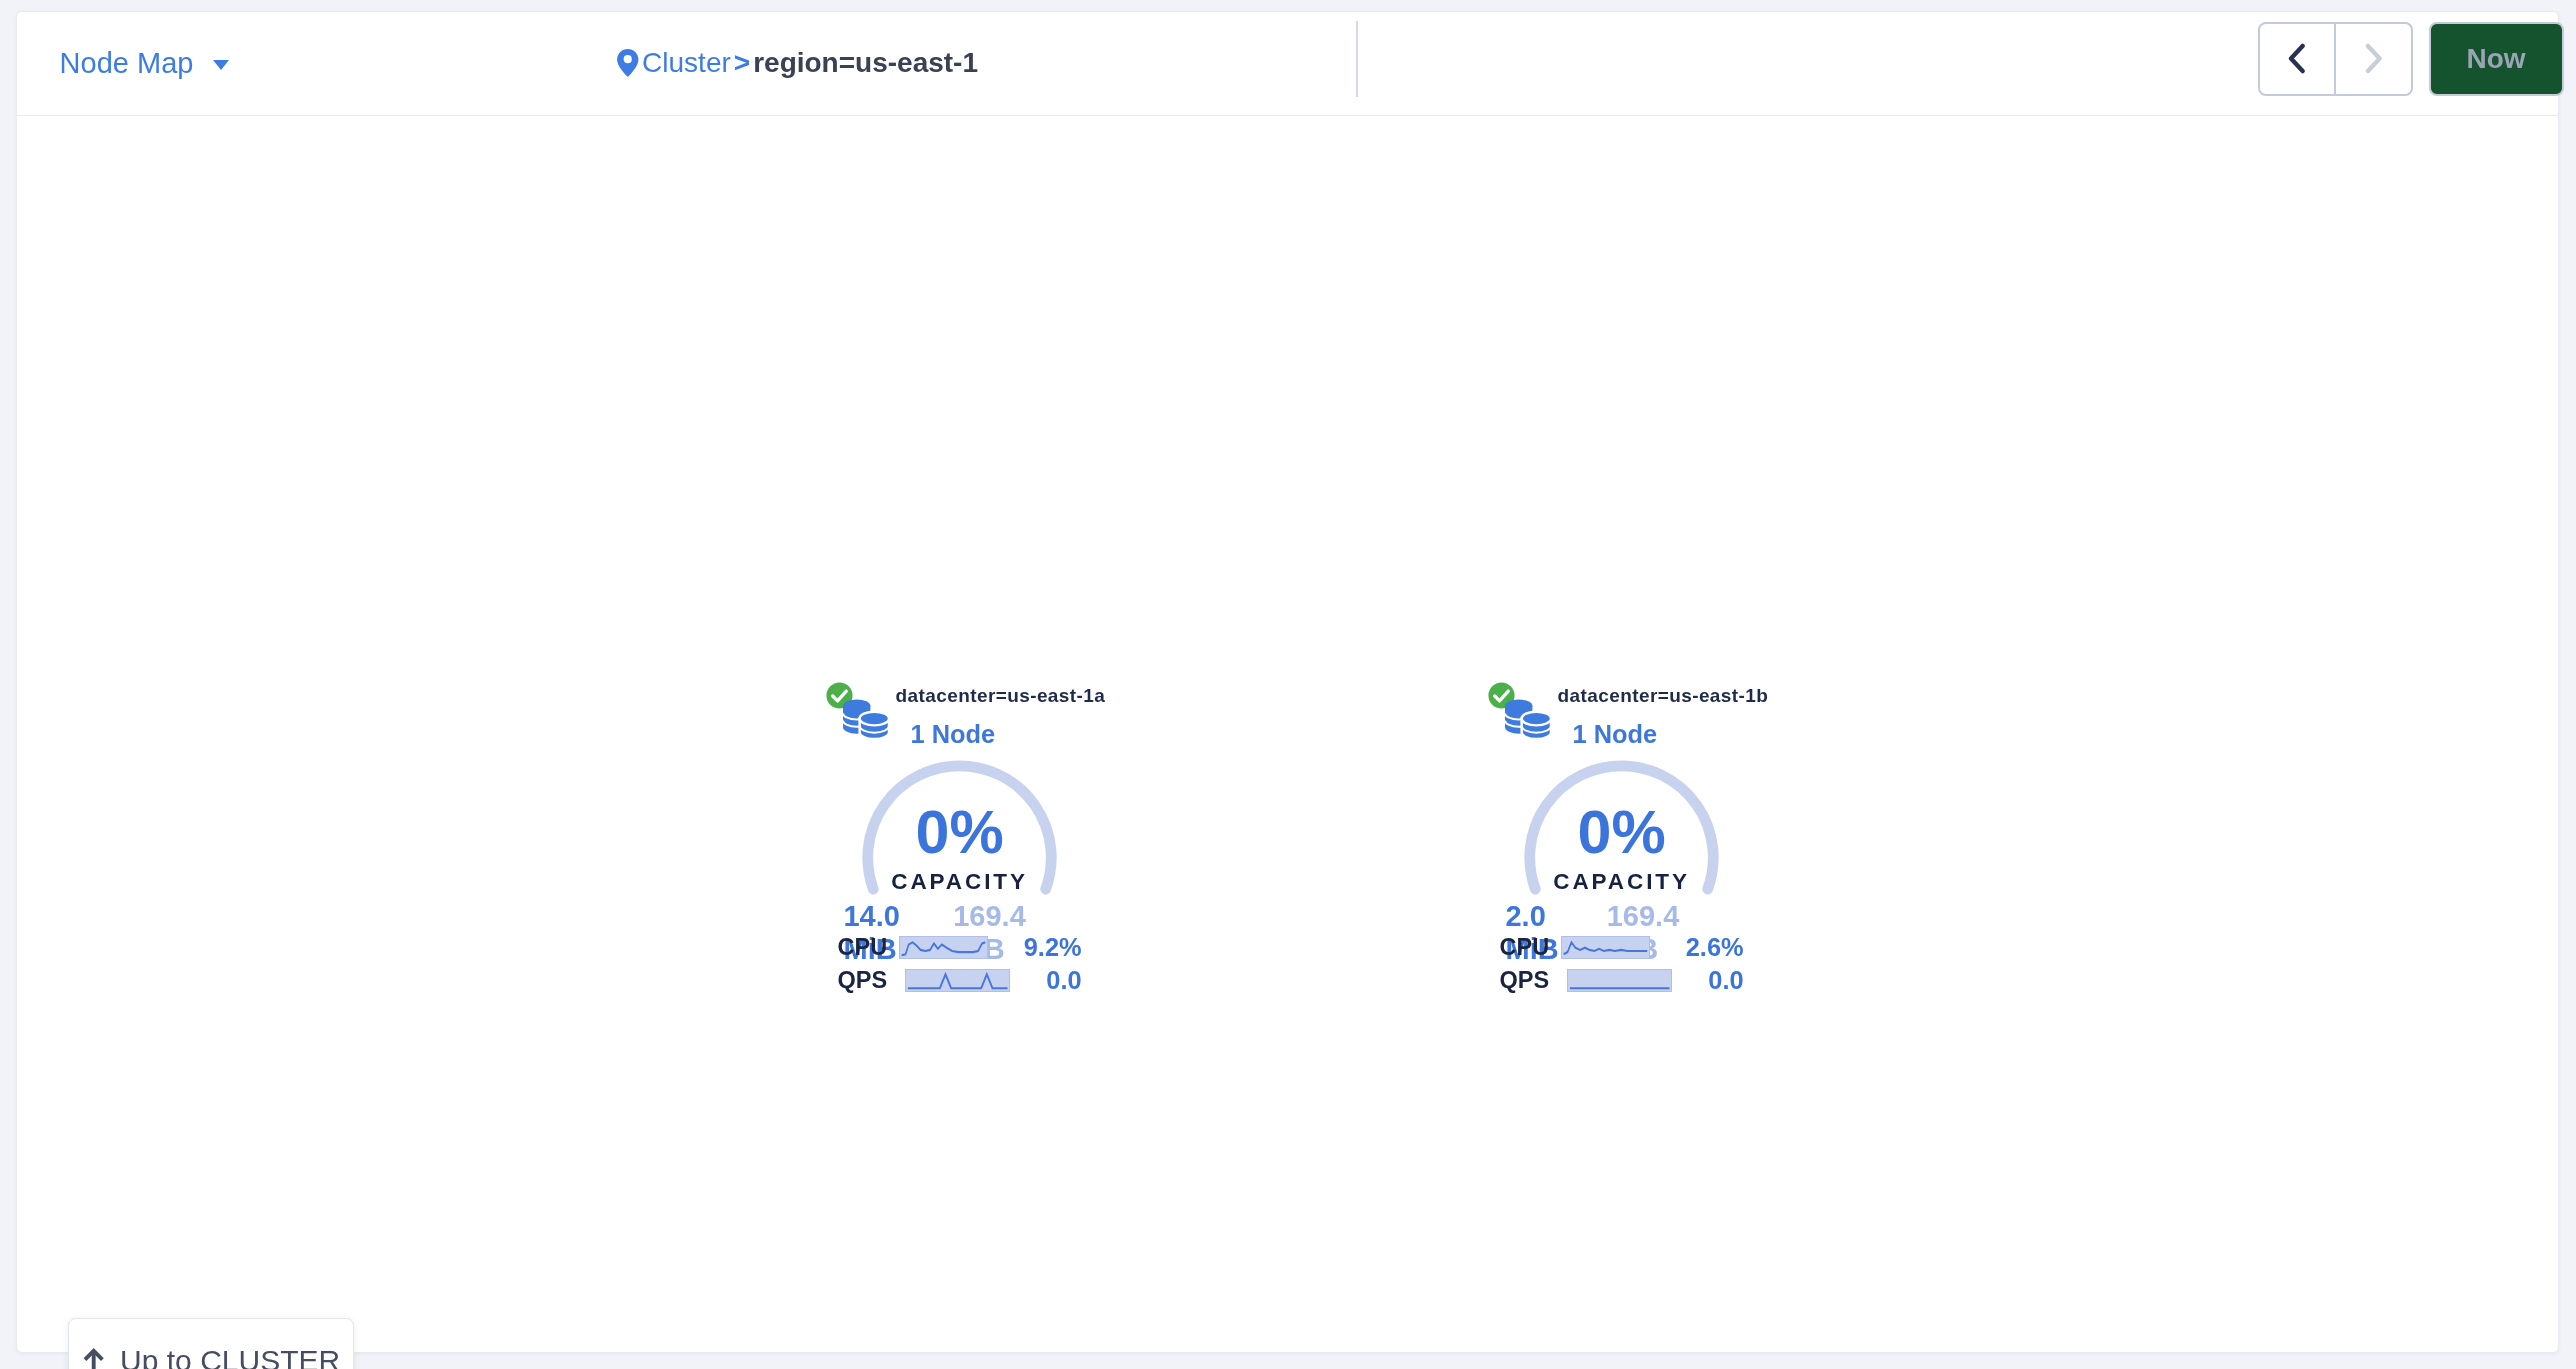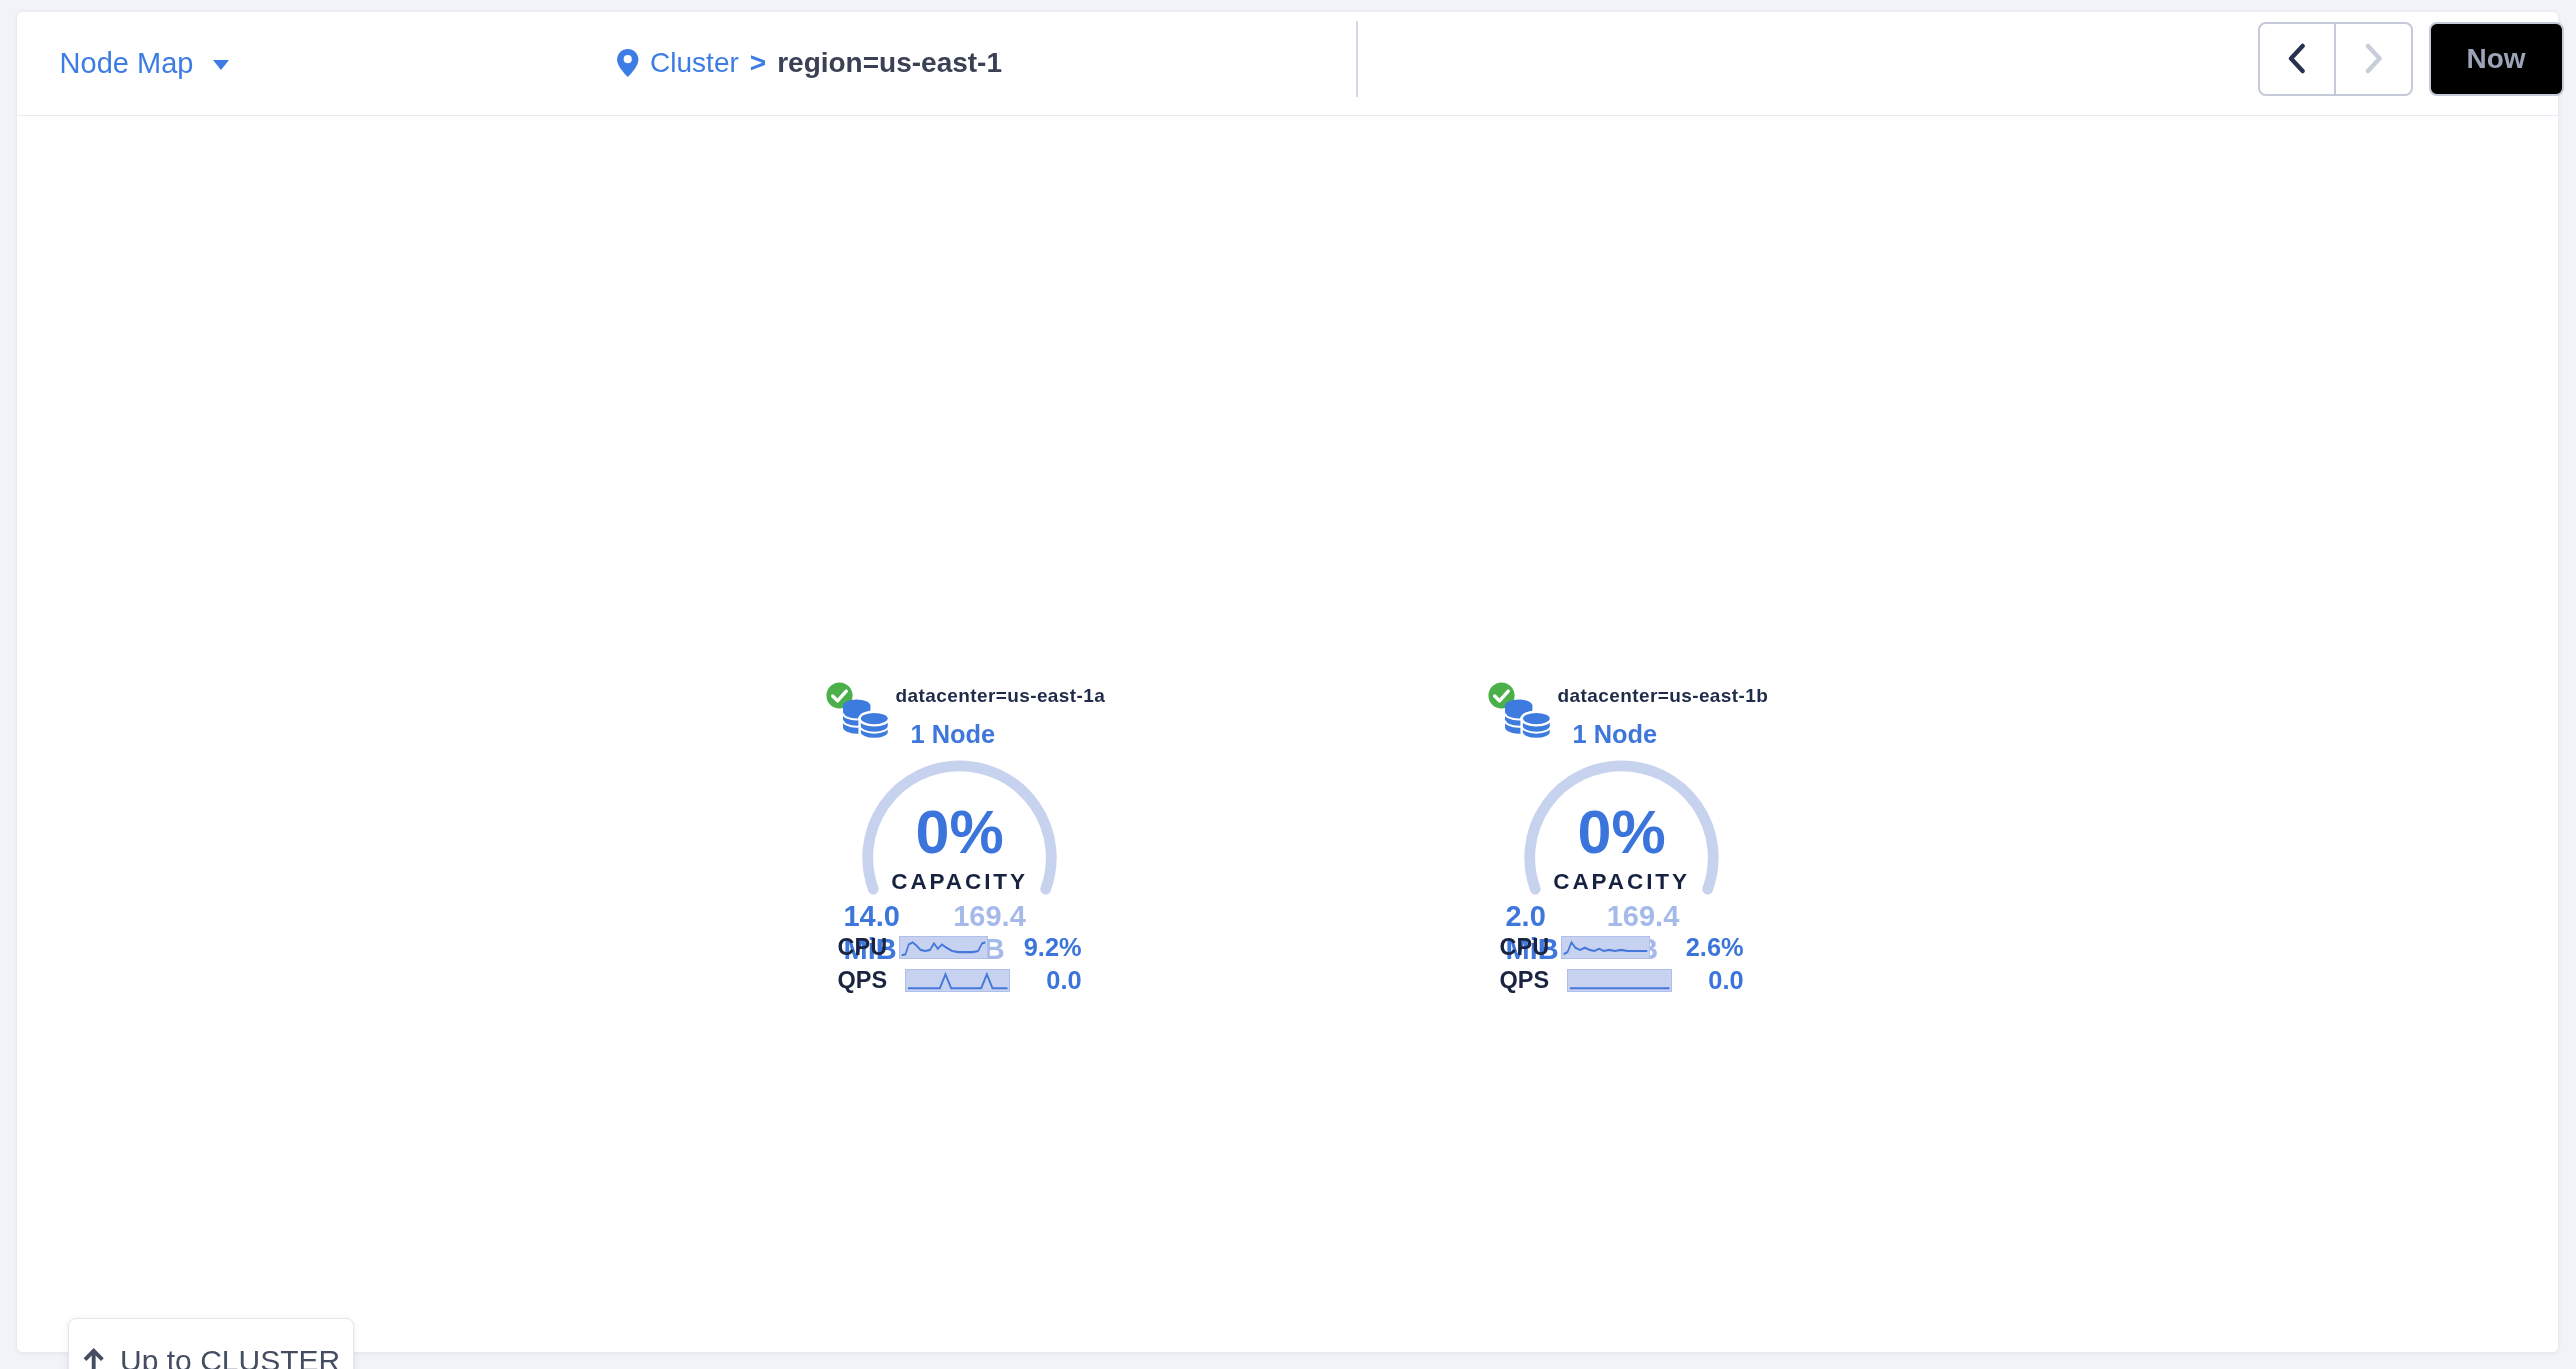--- a/index.html
+++ b/index.html
@@ -13,33 +13,33 @@
   .panel {
     position:absolute; left:15.6px; top:10.8px; width:2543px; height:1342px;
     background:#FFFFFF; border:1px solid #E9EAF1; border-radius:5.9px;
     box-shadow:0 1px 3.9px rgba(40,50,80,0.06);
   }
   
   .hdr { position:relative; height:104px; border-bottom:1px solid #E9EBF2; }
   .view-select { position:absolute; left:43px; top:0; height:100%; display:flex; align-items:center; gap:19.6px; cursor:pointer; }
   .view-label { font-size:29px; font-weight:500; color:#3D7CE4; }
   .caret-down { width:0; height:0; border-left:8.8px solid transparent; border-right:8.8px solid transparent; border-top:10.8px solid #3D7CE4; margin-top:2.9px; }
-  .breadcrumb { position:absolute; left:599px; top:0; height:100%; display:flex; align-items:center; gap:11px; }
+  .breadcrumb { position:absolute; left:599px; top:0; height:100%; display:flex; align-items:center; gap:3px; }
   .crumb-root { font-size:28px; font-weight:500; color:#3D7CE4; cursor:pointer; }
   .crumb-sep { font-size:28px; font-weight:700; color:#3D7CE4; }
   .crumb-current { font-size:28px; font-weight:700; color:#3A4154; }
   .hdr-divider { position:absolute; left:1339px; top:8.8px; height:76px; width:2px; background:#D5D9E4; }
   .time-select { position:absolute; left:1385px; top:9.8px; width:841px; height:74px; border:2px solid #C5CAD9; border-radius:7.8px; background:#fff; display:flex; align-items:center; padding:0 29px 0 19.6px; cursor:pointer; }
   .range-badge { background:#D8DCE8; border-radius:5.9px; font-size:25.4px; font-weight:700; color:#2D3650; padding:8.8px 12.7px; }
   .range-label { margin-left:27px; font-size:28px; font-weight:700; color:#1D2742; }
   .chev-wrap { margin-left:auto; display:flex; align-items:center; }
   .nav-group { position:absolute; left:2241px; top:9.8px; width:155px; height:74px; border:2px solid #C5CAD9; border-radius:7.8px; background:#fff; display:flex; }
   .nav-btn { flex:1; display:flex; align-items:center; justify-content:center; cursor:pointer; }
   .nav-prev { border-right:2px solid #C5CAD9; }
-  .now-btn { position:absolute; left:2412px; top:9.8px; width:135px; height:74px; border:2px solid #C5CAD9; border-radius:7.8px; background:#000000; display:flex; align-items:center; justify-content:center; font-size:28px; font-weight:700; color:#9BA3B7; cursor:pointer; }
+  .now-btn { position:absolute; left:2412px; top:9.8px; width:135px; height:74px; border:2px solid #C5CAD9; border-radius:7.8px; background:#14532d; display:flex; align-items:center; justify-content:center; font-size:28px; font-weight:700; color:#9BA3B7; cursor:pointer; }
   
   .content { position:relative; height:1246px; }
   .dc-card { position:absolute; width:244px; height:333px; }
   .dc-card.c1 { left:821px; top:561px; }
   .dc-card.c2 { left:1483px; top:561px; }
   .dc-check { position:absolute; left:-13.7px; top:2.9px; }
   .dc-db { position:absolute; left:2px; top:20.5px; cursor:pointer; }
   .dc-title { position:absolute; left:58px; top:7.8px; font-size:19px; font-weight:700; color:#1F2B49; white-space:nowrap; letter-spacing:0.4px; }
   .dc-nodes { position:absolute; left:58px; top:43px; font-size:25.4px; font-weight:700; color:#3E77DC; cursor:pointer; white-space:nowrap;margin-left:15px; }
   .gauge-svg { position:absolute; left:19.6px; top:73px; }

